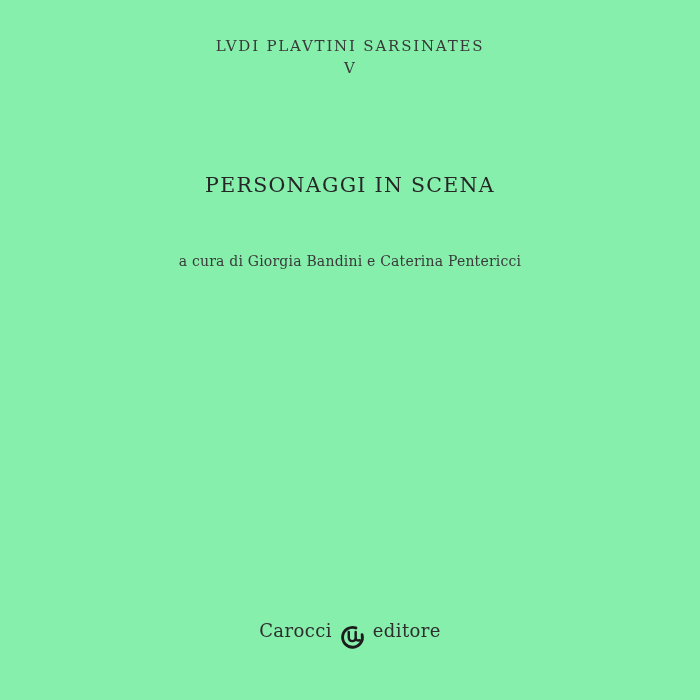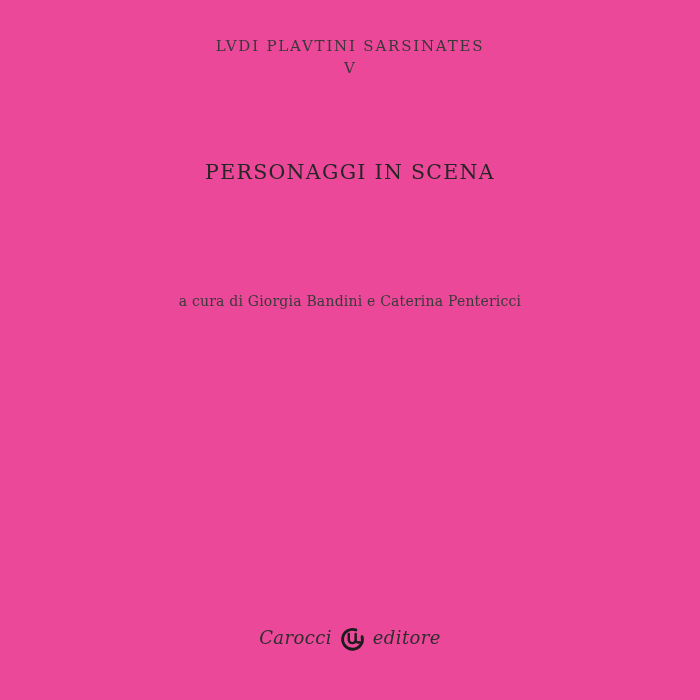--- a/index.html
+++ b/index.html
@@ -4,21 +4,21 @@
 <style>
   html, body {
     margin: 0;
     padding: 0;
     background: #ffffff;
   }
   .page {
     position: relative;
     width: 700px;
     height: 700px;
-    background: #ec4899;
+    background: #86efac;
     font-family: "DejaVu Serif", "Liberation Serif", serif;
     overflow: hidden;
   }
   .centered-line {
     position: absolute;
     left: 0;
     width: 700px;
     text-align: center;
     white-space: nowrap;
   }
@@ -28,49 +28,46 @@
     letter-spacing: 1.8px;
     color: #383838;
   }
   .series-volume {
     top: 59px;
     font-size: 15px;
     letter-spacing: 1px;
     color: #383838;
   }
   .title-line1 {
-    top: 160px;
+    top: 173px;
     font-size: 20.5px;
     letter-spacing: 1.3px;
     color: #262626;
   }
   .title-line2 {
     top: 201px;
     font-size: 20.5px;
     letter-spacing: 1.3px;
     color: #262626;
   }
   .byline {
     top: 253px;
     font-size: 14px;
     letter-spacing: 0.2px;
     color: #3a3a3a;
-    margin-top: 40px;
   }
   .publisher-row {
     position: absolute;
     top: 620px;
     left: 0;
     width: 700px;
     height: 34px;
     display: flex;
-    align-items: center;
     justify-content: center;
     gap: 7px;
-    font-style: italic;
   }
   .publisher-name, .publisher-suffix {
     font-size: 18px;
     letter-spacing: 0.4px;
     color: #2e2e2e;
   }
   .carocci-logo {
     width: 27px;
     height: 27px;
     display: block;

